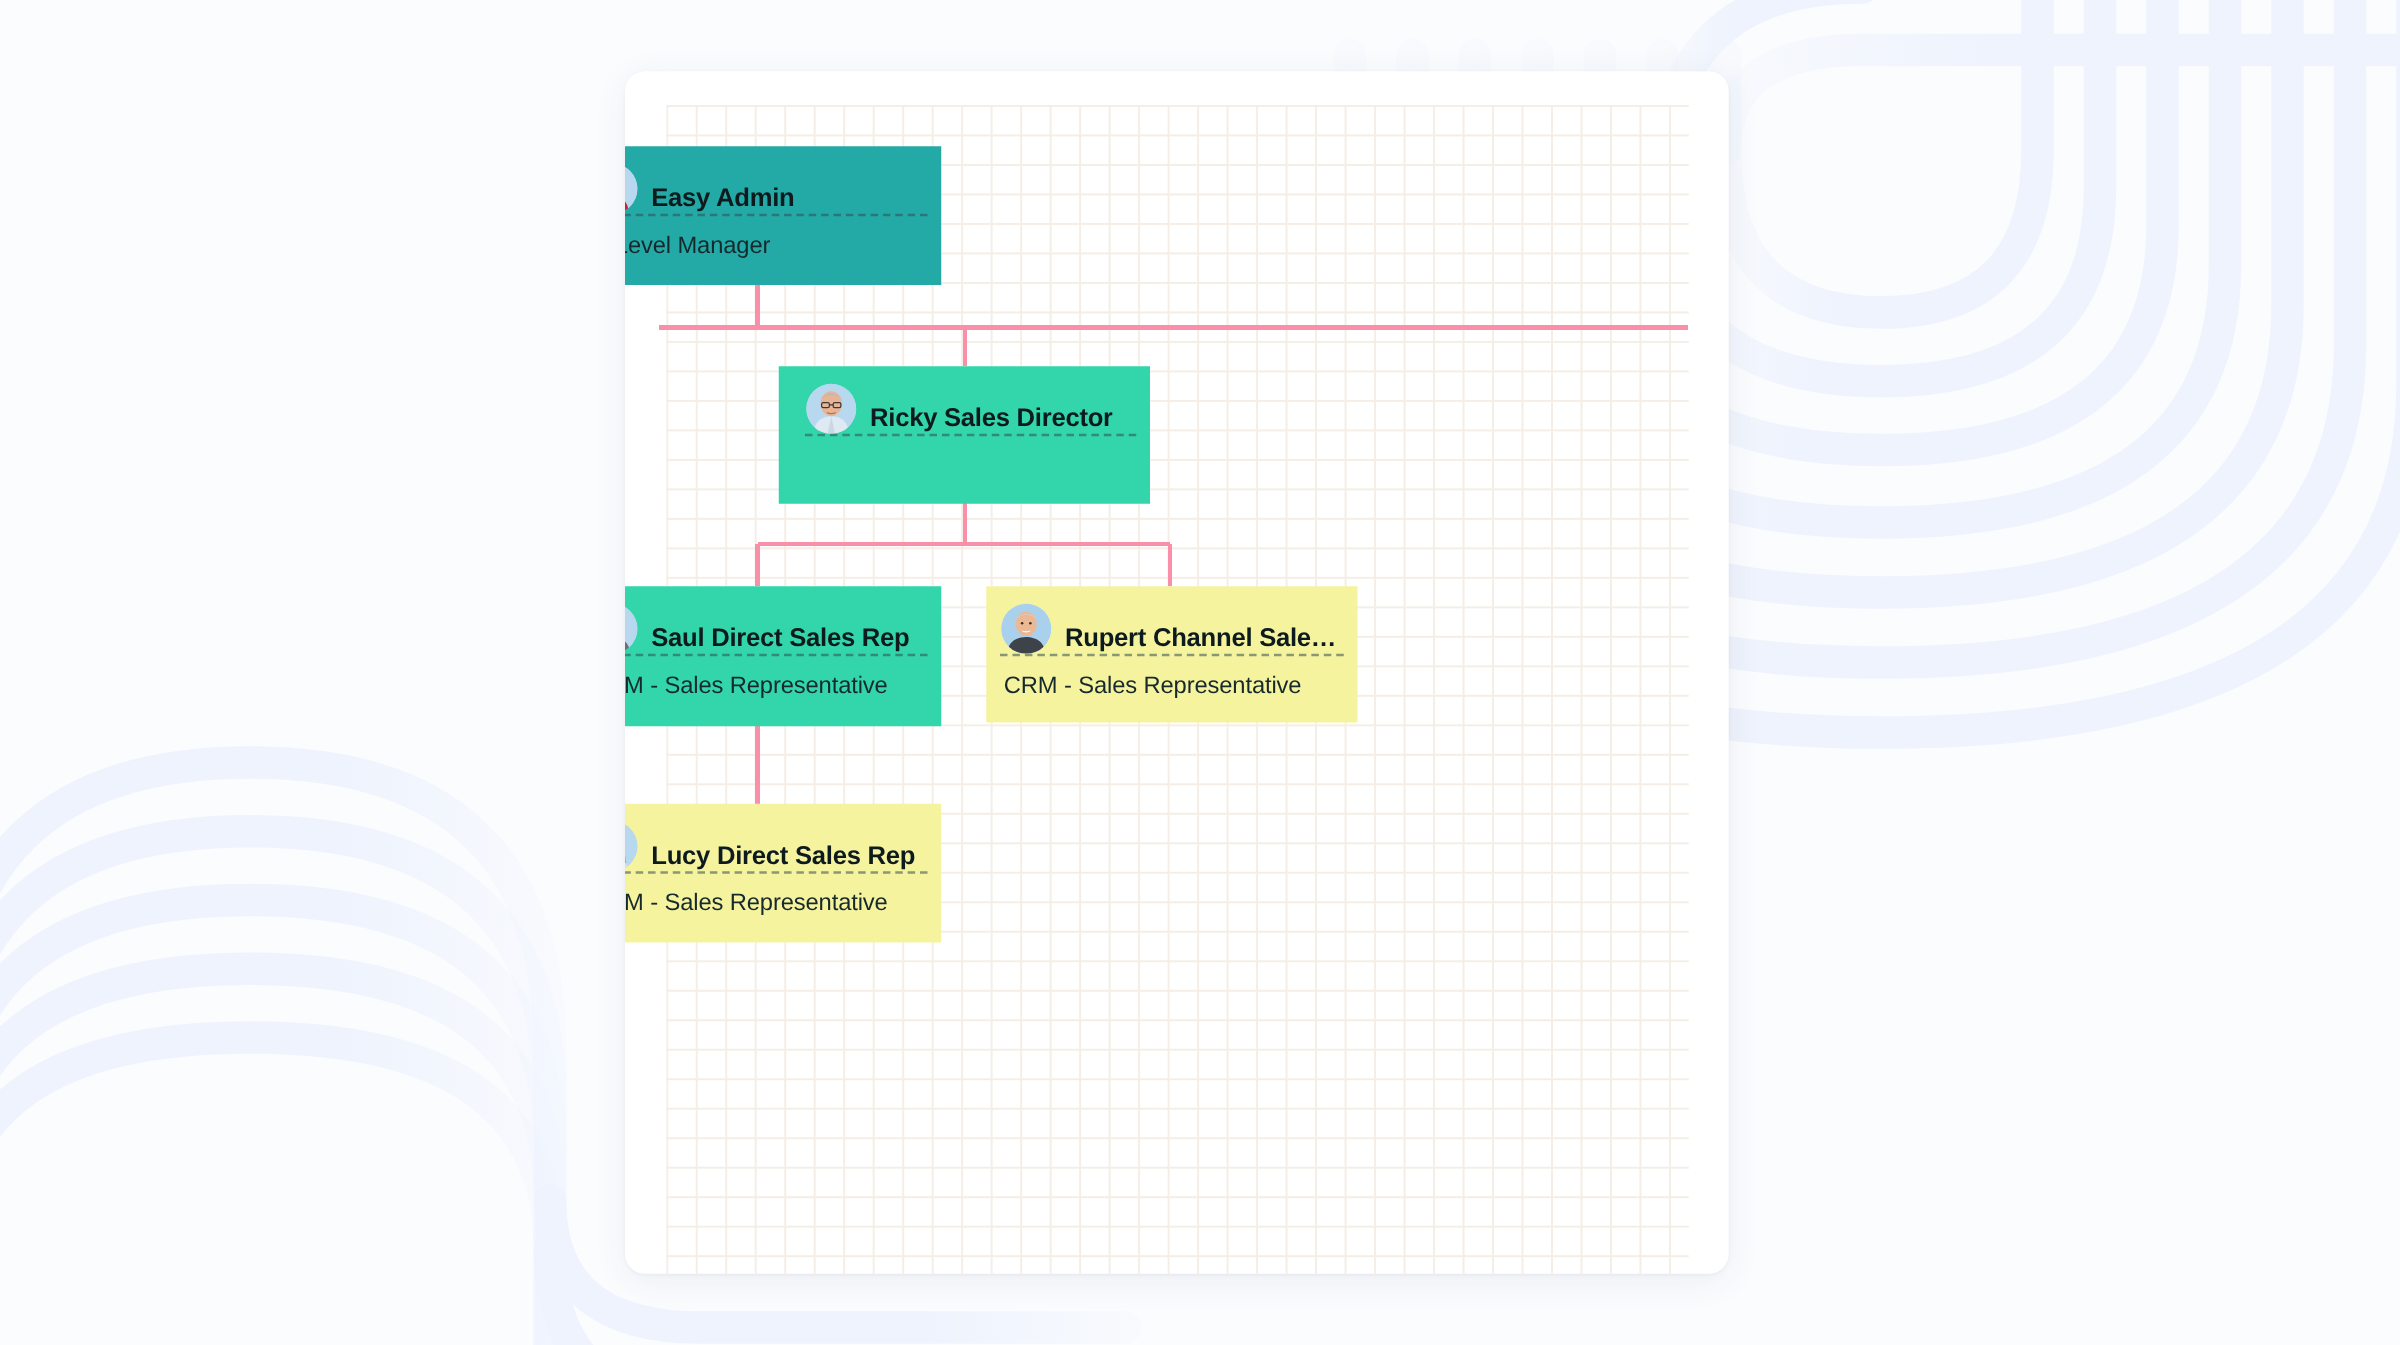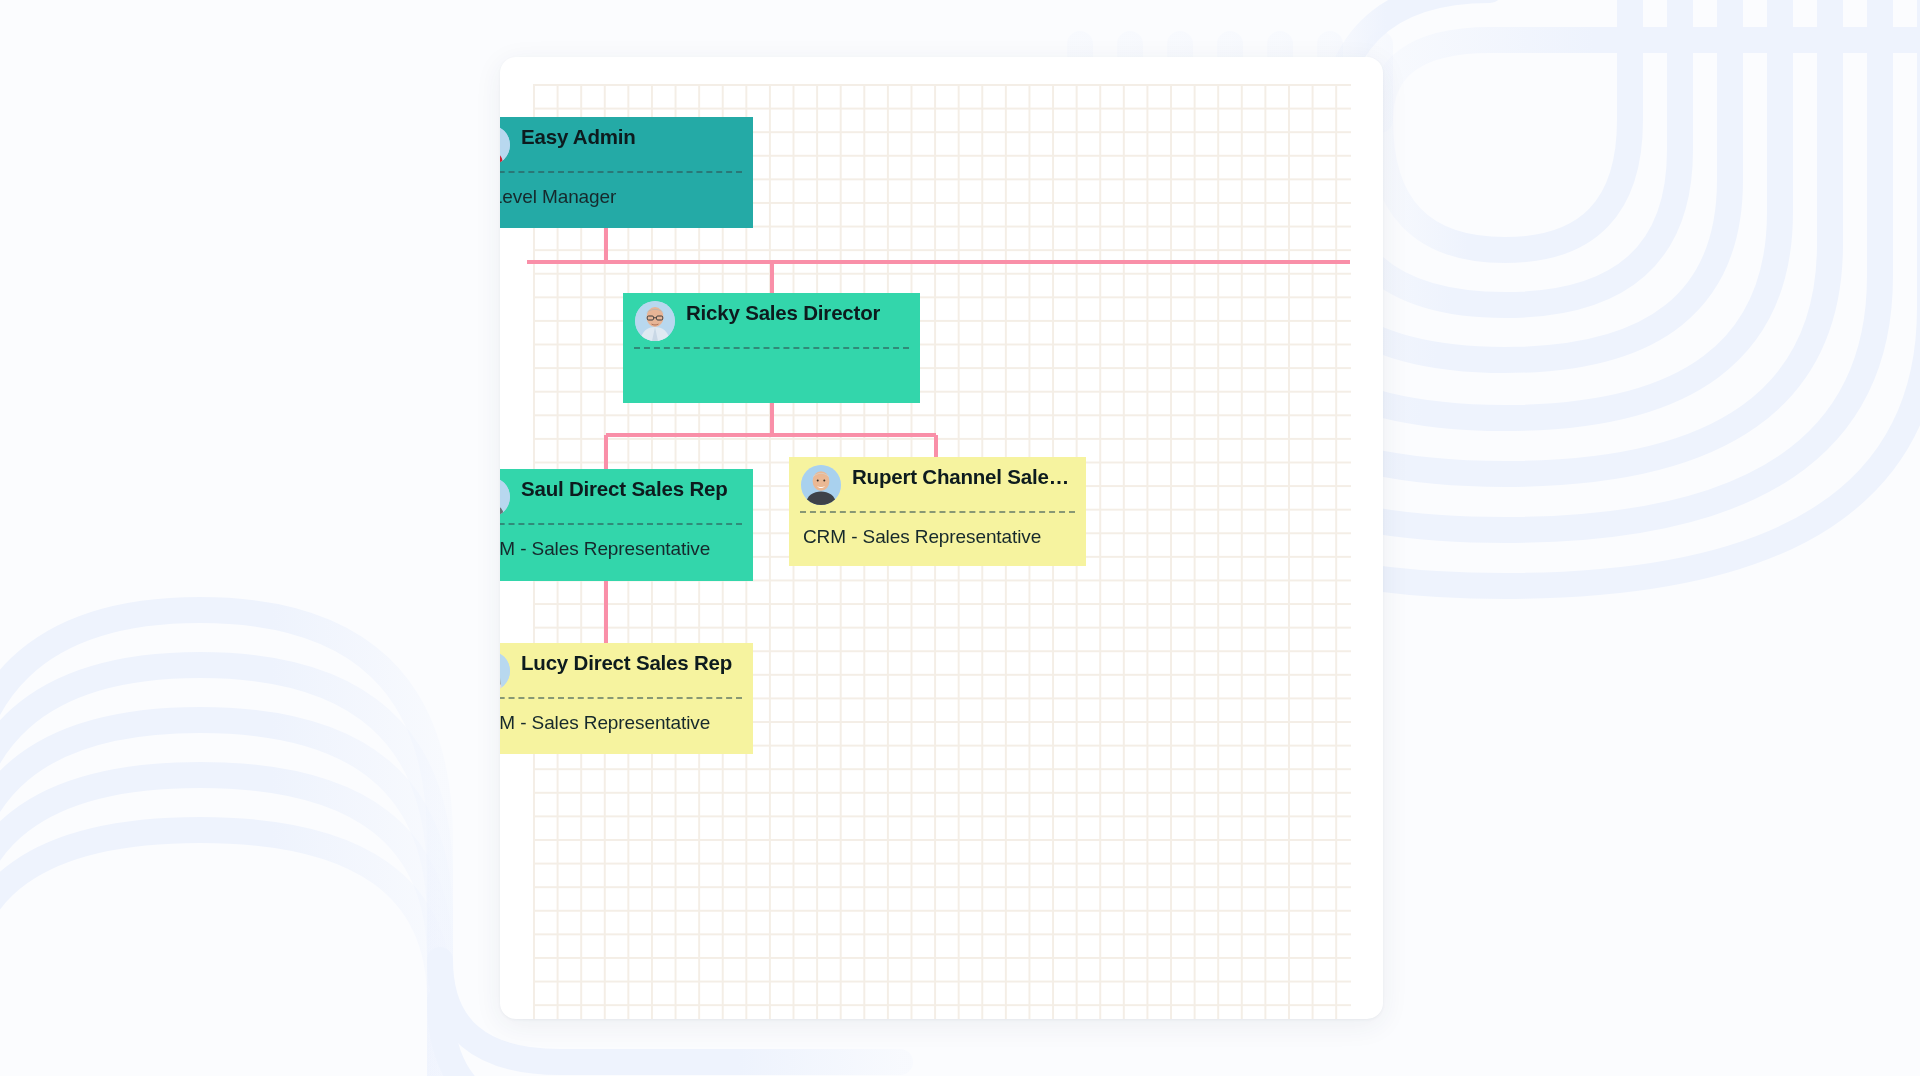--- a/index.html
+++ b/index.html
@@ -58,21 +58,21 @@
 
   
   .node {
     position:absolute;
     display:flex;
     flex-direction:column;
     overflow:hidden;
   }
   .node-head {
     display:flex;
-    align-items:flex-start;
+    align-items:flex-end;
     gap:11px;
     padding:8px 12px 0 12px;
     height:54px;
   }
   .node-avatar {
     width:40px; height:40px;
     border-radius:50%;
     flex:0 0 40px;
     overflow:hidden;
     background:#b8d8ef;
@@ -189,21 +189,21 @@
             <path d="M18.5,17 L21.5,17" stroke="#33302c" stroke-width="1.1"></path>
             <path d="M16,23.5 C18,25 22,25 24,23.5" stroke="#a2654c" stroke-width="1" fill="none"></path>
           </svg>
         </div>
         <span class="node-name">Easy Admin</span>
       </div>
       <div class="node-sep"></div>
       <div class="node-role">C-Level Manager</div>
     </div>
 
-    <div class="node c-teal" style="left:123px; top:236px; width:297px; height:110px;">
+    <div class="node c-teal" style="left:123px; top:236px; width:297px; height:110px;padding-left:10px;">
       <div class="node-head">
         <div class="node-avatar">
           <svg viewBox="0 0 40 40" aria-hidden="true">
             <circle cx="20" cy="20" r="20" fill="#b8d8ef"></circle>
             <path d="M6,40 C6,30 13,26 20,26 C27,26 34,30 34,40 Z" fill="#dfe9f2"></path>
             <path d="M20,26 L17,40 L23,40 Z" fill="#c9d8e6"></path>
             <ellipse cx="20" cy="16" rx="8.5" ry="10" fill="#e7b596"></ellipse>
             <path d="M11.2,13.5 C11.2,6.5 28.8,6.5 28.8,13.5 C28.5,10.5 25,9 20,9 C15,9 11.5,10.5 11.2,13.5 Z" fill="#b9b4ae"></path>
             <rect x="12.3" y="15" width="6.2" height="4" rx="1.3" fill="none" stroke="#3a3a3a" stroke-width="1"></rect>
             <rect x="21.5" y="15" width="6.2" height="4" rx="1.3" fill="none" stroke="#3a3a3a" stroke-width="1"></rect>
@@ -229,21 +229,21 @@
             <circle cx="16.6" cy="16" r="1.1" fill="#3b2e23"></circle>
             <circle cx="23.4" cy="16" r="1.1" fill="#3b2e23"></circle>
           </svg>
         </div>
         <span class="node-name">Saul Direct Sales Rep</span>
       </div>
       <div class="node-sep"></div>
       <div class="node-role">CRM - Sales Representative</div>
     </div>
 
-    <div class="node c-yellow" style="left:289px; top:400px; width:297px; height:109px;">
+    <div class="node c-yellow" style="left:289px; top:412px; width:297px; height:109px;">
       <div class="node-head">
         <div class="node-avatar">
           <svg viewBox="0 0 40 40" aria-hidden="true">
             <circle cx="20" cy="20" r="20" fill="#a9d1ee"></circle>
             <path d="M5,40 C5,30 13,26.5 20,26.5 C27,26.5 35,30 35,40 Z" fill="#3e4249"></path>
             <ellipse cx="20" cy="16" rx="8.4" ry="9.8" fill="#eab894"></ellipse>
             <path d="M11.6,12.8 C12.5,6.8 27.5,6.8 28.4,12.8 C26.5,10 23.5,8.8 20,8.8 C16.5,8.8 13.5,10 11.6,12.8 Z" fill="#d8d3cc"></path>
             <circle cx="16.7" cy="15.6" r="1" fill="#3b2e23"></circle>
             <circle cx="23.3" cy="15.6" r="1" fill="#3b2e23"></circle>
             <path d="M16,21.2 C18.2,23.6 21.8,23.6 24,21.2 C22,22.2 18,22.2 16,21.2 Z" fill="#ffffff"></path>

